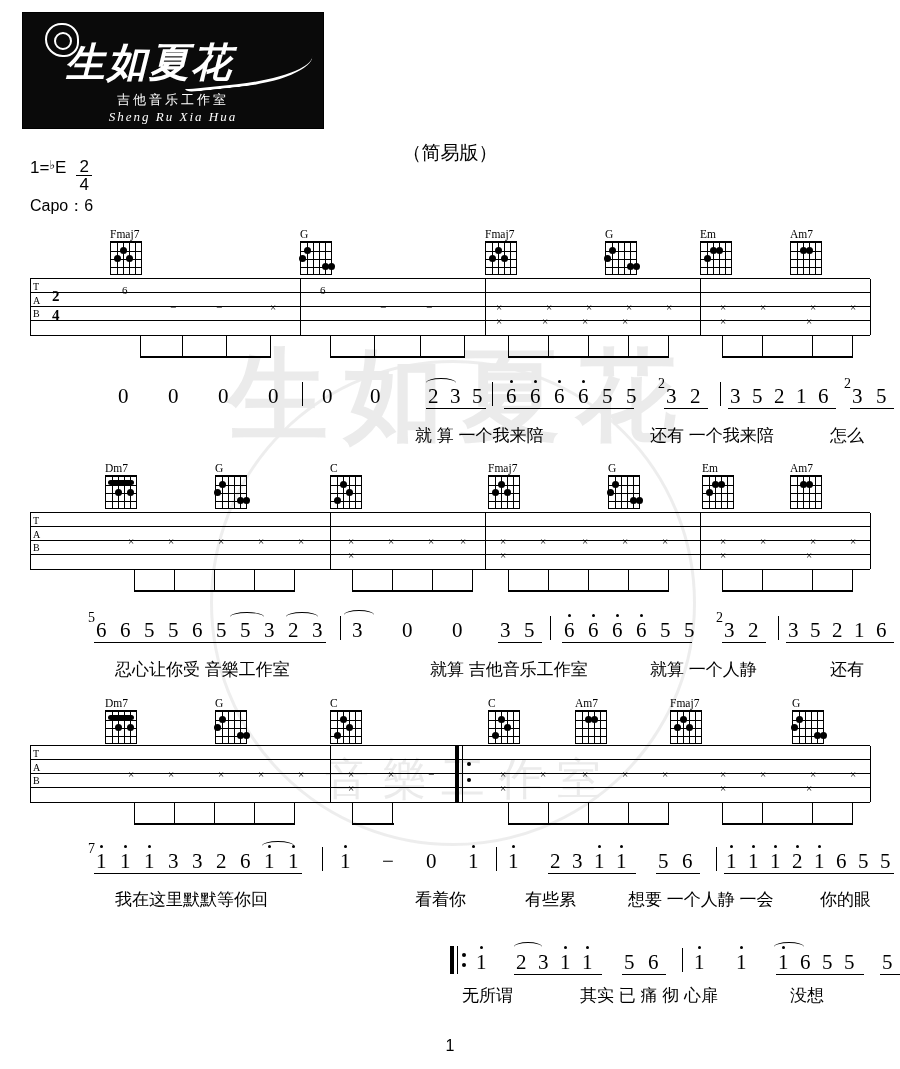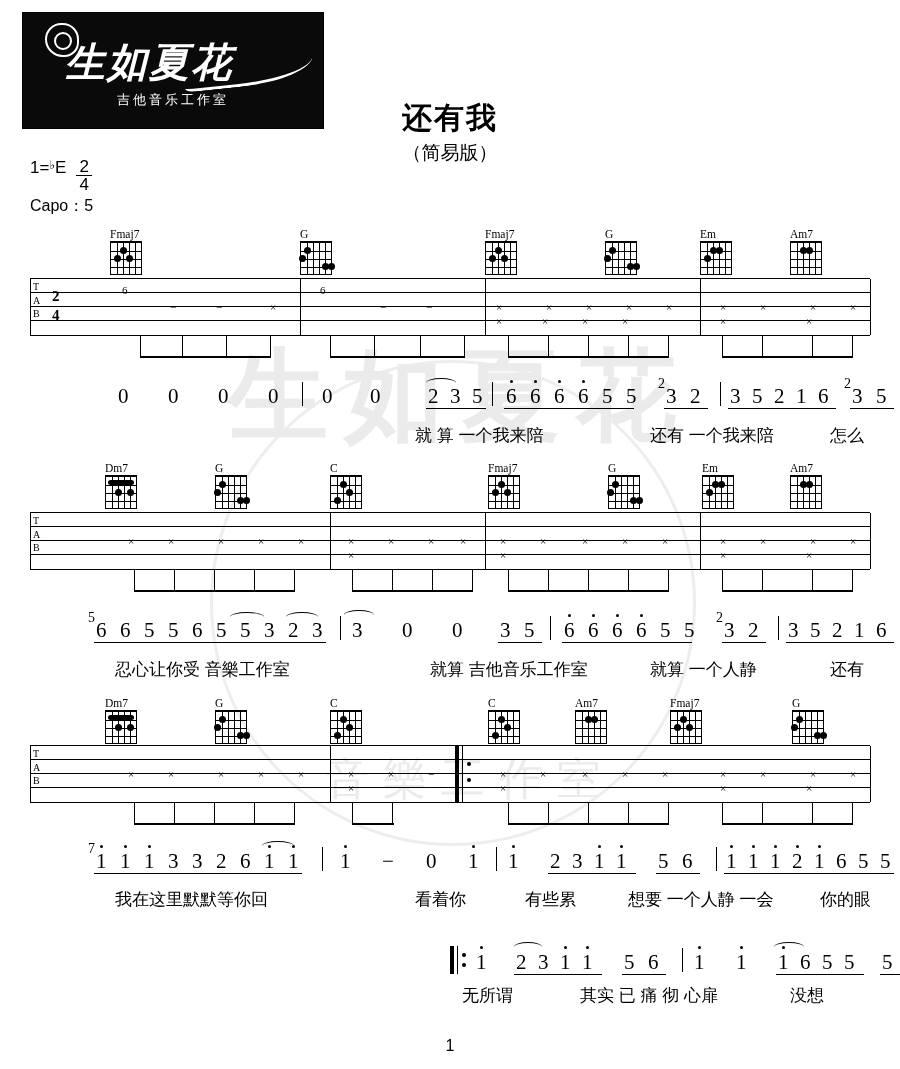--- a/index.html
+++ b/index.html
@@ -141,37 +141,37 @@
     <div class="wm-circle"></div>
     <div class="wm-top">生如夏花</div>
     <div class="wm-bottom">音樂工作室</div>
   </div>
 
   <div class="logo">
     <div class="rose"></div>
     <div class="cn">生如夏花</div>
     <div class="swoosh"></div>
     <div class="studio">吉他音乐工作室</div>
-  </div>
-
-  <div class="title">还有我</div>
+    <div class="pinyin">Sheng Ru Xia Hua</div>
+  </div>
+
   <div class="subtitle">（简易版）</div>
 
   <div class="keyinfo">
     <div class="keyline">
       <span>1=</span>
         <span class="flat">♭</span>
         <span>E</span>
       <span class="frac">
         <span class="num">2</span>
         <span class="den">4</span>
       </span>
     </div>
   </div>
-  <div class="capo">Capo：5</div>
+  <div class="capo">Capo：6</div>
 
 
   <div class="chordrow" style="left:30px;top:228px;">
     <div class="chord" style="left:80px;">
       <div class="nm">Fmaj7</div>
       <div class="grid">
         <div class="v" style="left:6px"></div>
           <div class="v" style="left:12px"></div>
           <div class="v" style="left:18px"></div>
           <div class="v" style="left:24px"></div>

